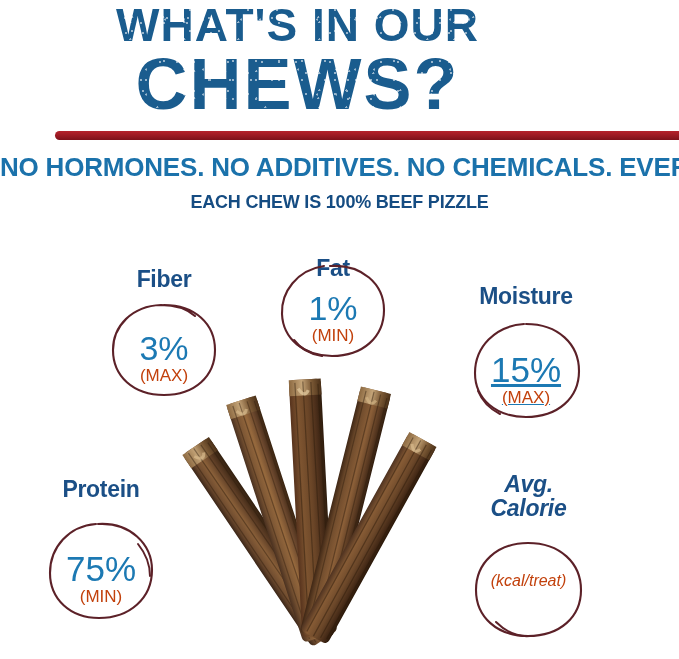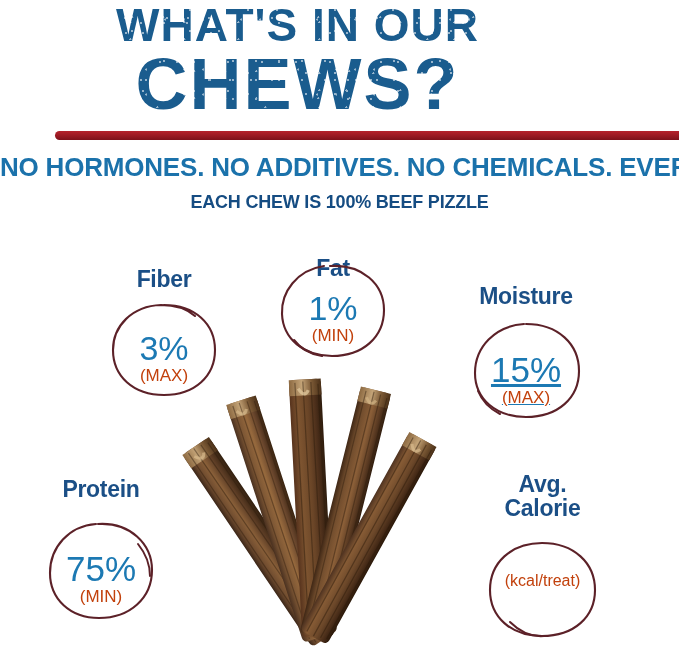--- a/index.html
+++ b/index.html
@@ -91,21 +91,21 @@
   #badge-moisture .badge-circle{top:36px;}
   #badge-moisture .badge-text{top:67px;text-decoration:underline;}
   #badge-moisture .badge-value{font-size:35px;}
 
   #badge-protein{left:40px;top:478px;width:122px;height:145px;}
   #badge-protein .badge-label{top:0;}
   #badge-protein .badge-circle{top:42px;}
   #badge-protein .badge-text{top:73px;}
   #badge-protein .badge-value{font-size:35px;}
 
-  #badge-calorie{left:480px;top:473px;width:125px;height:168px;}
+  #badge-calorie{left:466px;top:473px;width:125px;height:168px;font-style:italic;}
   #badge-calorie .badge-label{top:0;}
   #badge-calorie .badge-circle{top:67px;}
   #badge-calorie .badge-text{top:98px;}
   #badge-calorie .badge-value{font-size:34px;}
   #badge-calorie .badge-unit{font-size:16px;}
 </style>
 </head>
 <body>
 
 <div class="stage">

